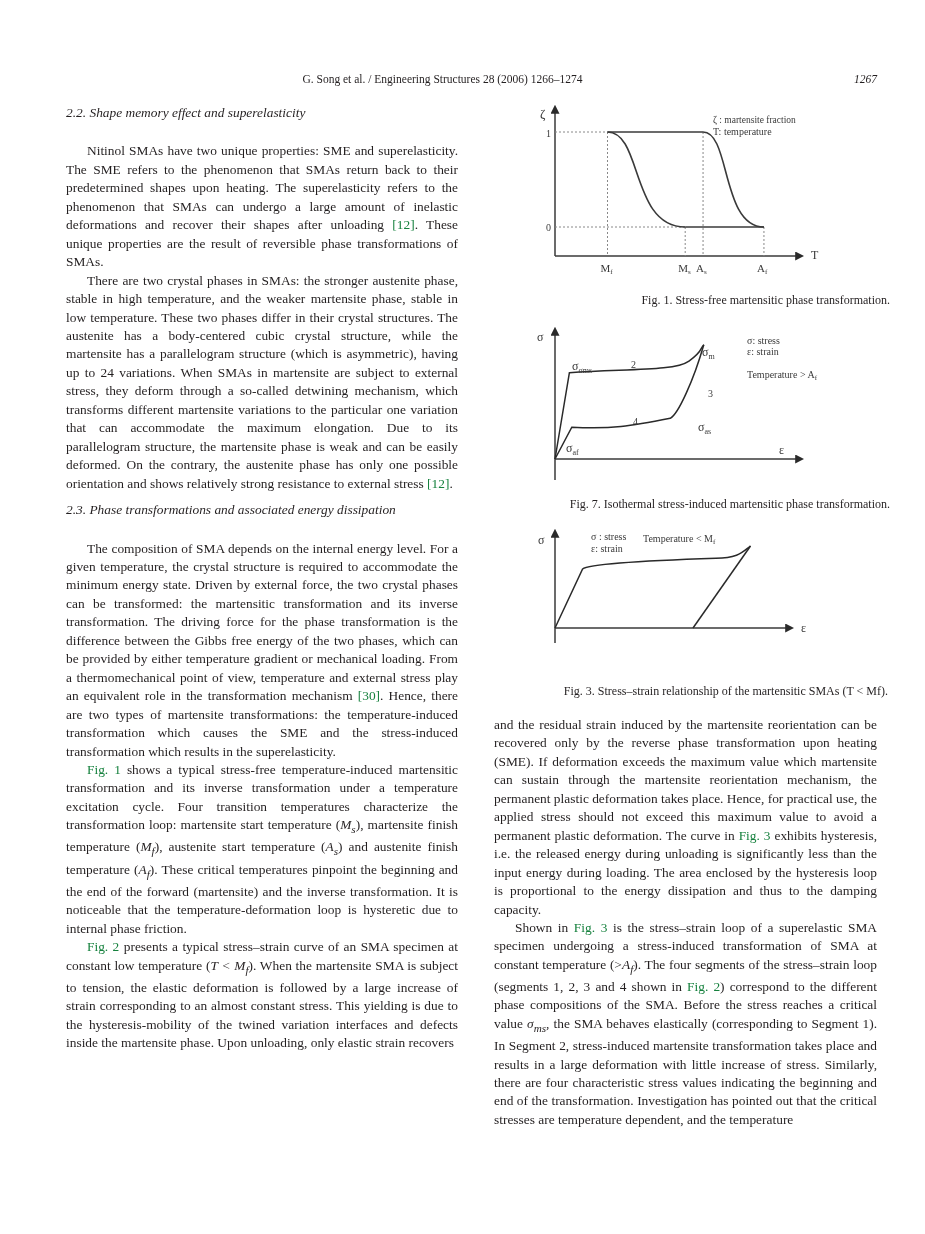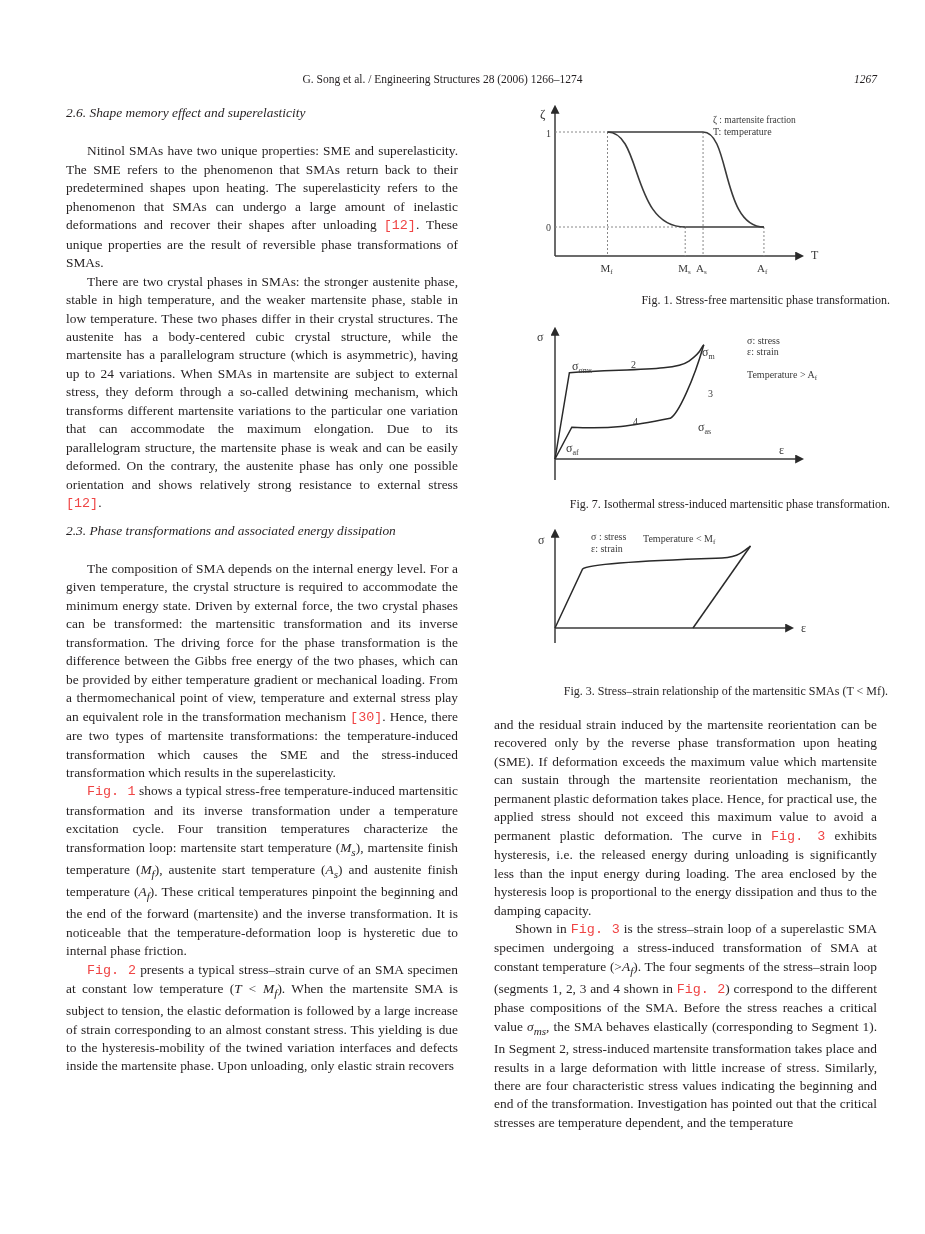--- a/index.html
+++ b/index.html
@@ -6,36 +6,36 @@
   body { width:925px; height:1234px; position:relative; overflow:hidden;
          font-family:"Liberation Serif","DejaVu Serif",serif; color:#231f20; }
   .running-head { position:absolute; top:73px; left:0; width:925px; font-size:11.5px; }
   .running-head .title { position:absolute; left:0; width:885px; text-align:center; }
   .running-head .pageno { position:absolute; right:48px;font-style:italic; }
   .col { position:absolute; font-size:13.4px; line-height:18.45px; text-align:justify; }
   .col-left { left:66px; top:104px; width:392px; }
   .col-right { left:494px; top:716px; width:383px; }
   .sec { font-style:italic; margin:0 0 20px 0; text-align:left; }
   .para { margin:0; text-indent:21px; }
-  .link { color:#ef4444;font-family:Liberation Mono, monospace; }
+  .link { color:#15803d; }
   .fig { position:absolute; }
   .caption { position:absolute; font-size:12px; text-align:right; width:420px; }
   svg text { font-family:"Liberation Serif","DejaVu Serif",serif; fill:#3a3a3a; }
   .it { font-style:italic; }
 </style>
 </head>
 <body>
 
 <div class="running-head">
   <span class="title">G. Song et al. / Engineering Structures 28 (2006) 1266–1274</span>
   <span class="pageno">1267</span>
 </div>
 
 <div class="col col-left">
-  <div class="sec">2.6.  Shape memory effect and superelasticity</div>
+  <div class="sec">2.2.  Shape memory effect and superelasticity</div>
   <p class="para"><span>Nitinol SMAs have two unique properties: SME and superelasticity. The SME refers to the phenomenon that SMAs return back to their predetermined shapes upon heating. The superelasticity refers to the phenomenon that SMAs can undergo a large amount of inelastic deformations and recover their shapes after unloading </span><span class="link">[12]</span><span>. These unique properties are the result of reversible phase transformations of SMAs.</span></p>
   <p class="para"><span>There are two crystal phases in SMAs: the stronger austenite phase, stable in high temperature, and the weaker martensite phase, stable in low temperature. These two phases differ in their crystal structures. The austenite has a body-centered cubic crystal structure, while the martensite has a parallelogram structure (which is asymmetric), having up to 24 variations. When SMAs in martensite are subject to external stress, they deform through a so-called detwining mechanism, which transforms different martensite variations to the particular one variation that can accommodate the maximum elongation. Due to its parallelogram structure, the martensite phase is weak and can be easily deformed. On the contrary, the austenite phase has only one possible orientation and shows relatively strong resistance to external stress </span><span class="link">[12]</span><span>.</span></p>
   <div class="sec" style="margin-top:8px;">2.3.  Phase transformations and associated energy dissipation</div>
   <p class="para"><span>The composition of SMA depends on the internal energy level. For a given temperature, the crystal structure is required to accommodate the minimum energy state. Driven by external force, the two crystal phases can be transformed: the martensitic transformation and its inverse transformation. The driving force for the phase transformation is the difference between the Gibbs free energy of the two phases, which can be provided by either temperature gradient or mechanical loading. From a thermomechanical point of view, temperature and external stress play an equivalent role in the transformation mechanism </span><span class="link">[30]</span><span>. Hence, there are two types of martensite transformations: the temperature-induced transformation which causes the SME and the stress-induced transformation which results in the superelasticity.</span></p>
   <p class="para"><span class="link">Fig. 1</span><span> shows a typical stress-free temperature-induced martensitic transformation and its inverse transformation under a temperature excitation cycle. Four transition temperatures characterize the transformation loop: martensite start temperature (</span><span class="it">M</span><sub class="it">s</sub><span>), martensite finish temperature (</span><span class="it">M</span><sub class="it">f</sub><span>), austenite start temperature (</span><span class="it">A</span><sub class="it">s</sub><span>) and austenite finish temperature (</span><span class="it">A</span><sub class="it">f</sub><span>). These critical temperatures pinpoint the beginning and the end of the forward (martensite) and the inverse transformation. It is noticeable that the temperature-deformation loop is hysteretic due to internal phase friction.</span></p>
   <p class="para"><span class="link">Fig. 2</span><span> presents a typical stress–strain curve of an SMA specimen at constant low temperature (</span><span class="it">T &lt; M</span><sub class="it">f</sub><span>). When the martensite SMA is subject to tension, the elastic deformation is followed by a large increase of strain corresponding to an almost constant stress. This yielding is due to the hysteresis-mobility of the twined variation interfaces and defects inside the martensite phase. Upon unloading, only elastic strain recovers</span></p>
 </div>
 
 <div class="col col-right">
   <p class="para" style="text-indent:0"><span>and the residual strain induced by the martensite reorientation can be recovered only by the reverse phase transformation upon heating (SME). If deformation exceeds the maximum value which martensite can sustain through the martensite reorientation mechanism, the permanent plastic deformation takes place. Hence, for practical use, the applied stress should not exceed this maximum value to avoid a permanent plastic deformation. The curve in </span><span class="link">Fig. 3</span><span> exhibits hysteresis, i.e. the released energy during unloading is significantly less than the input energy during loading. The area enclosed by the hysteresis loop is proportional to the energy dissipation and thus to the damping capacity.</span></p>

